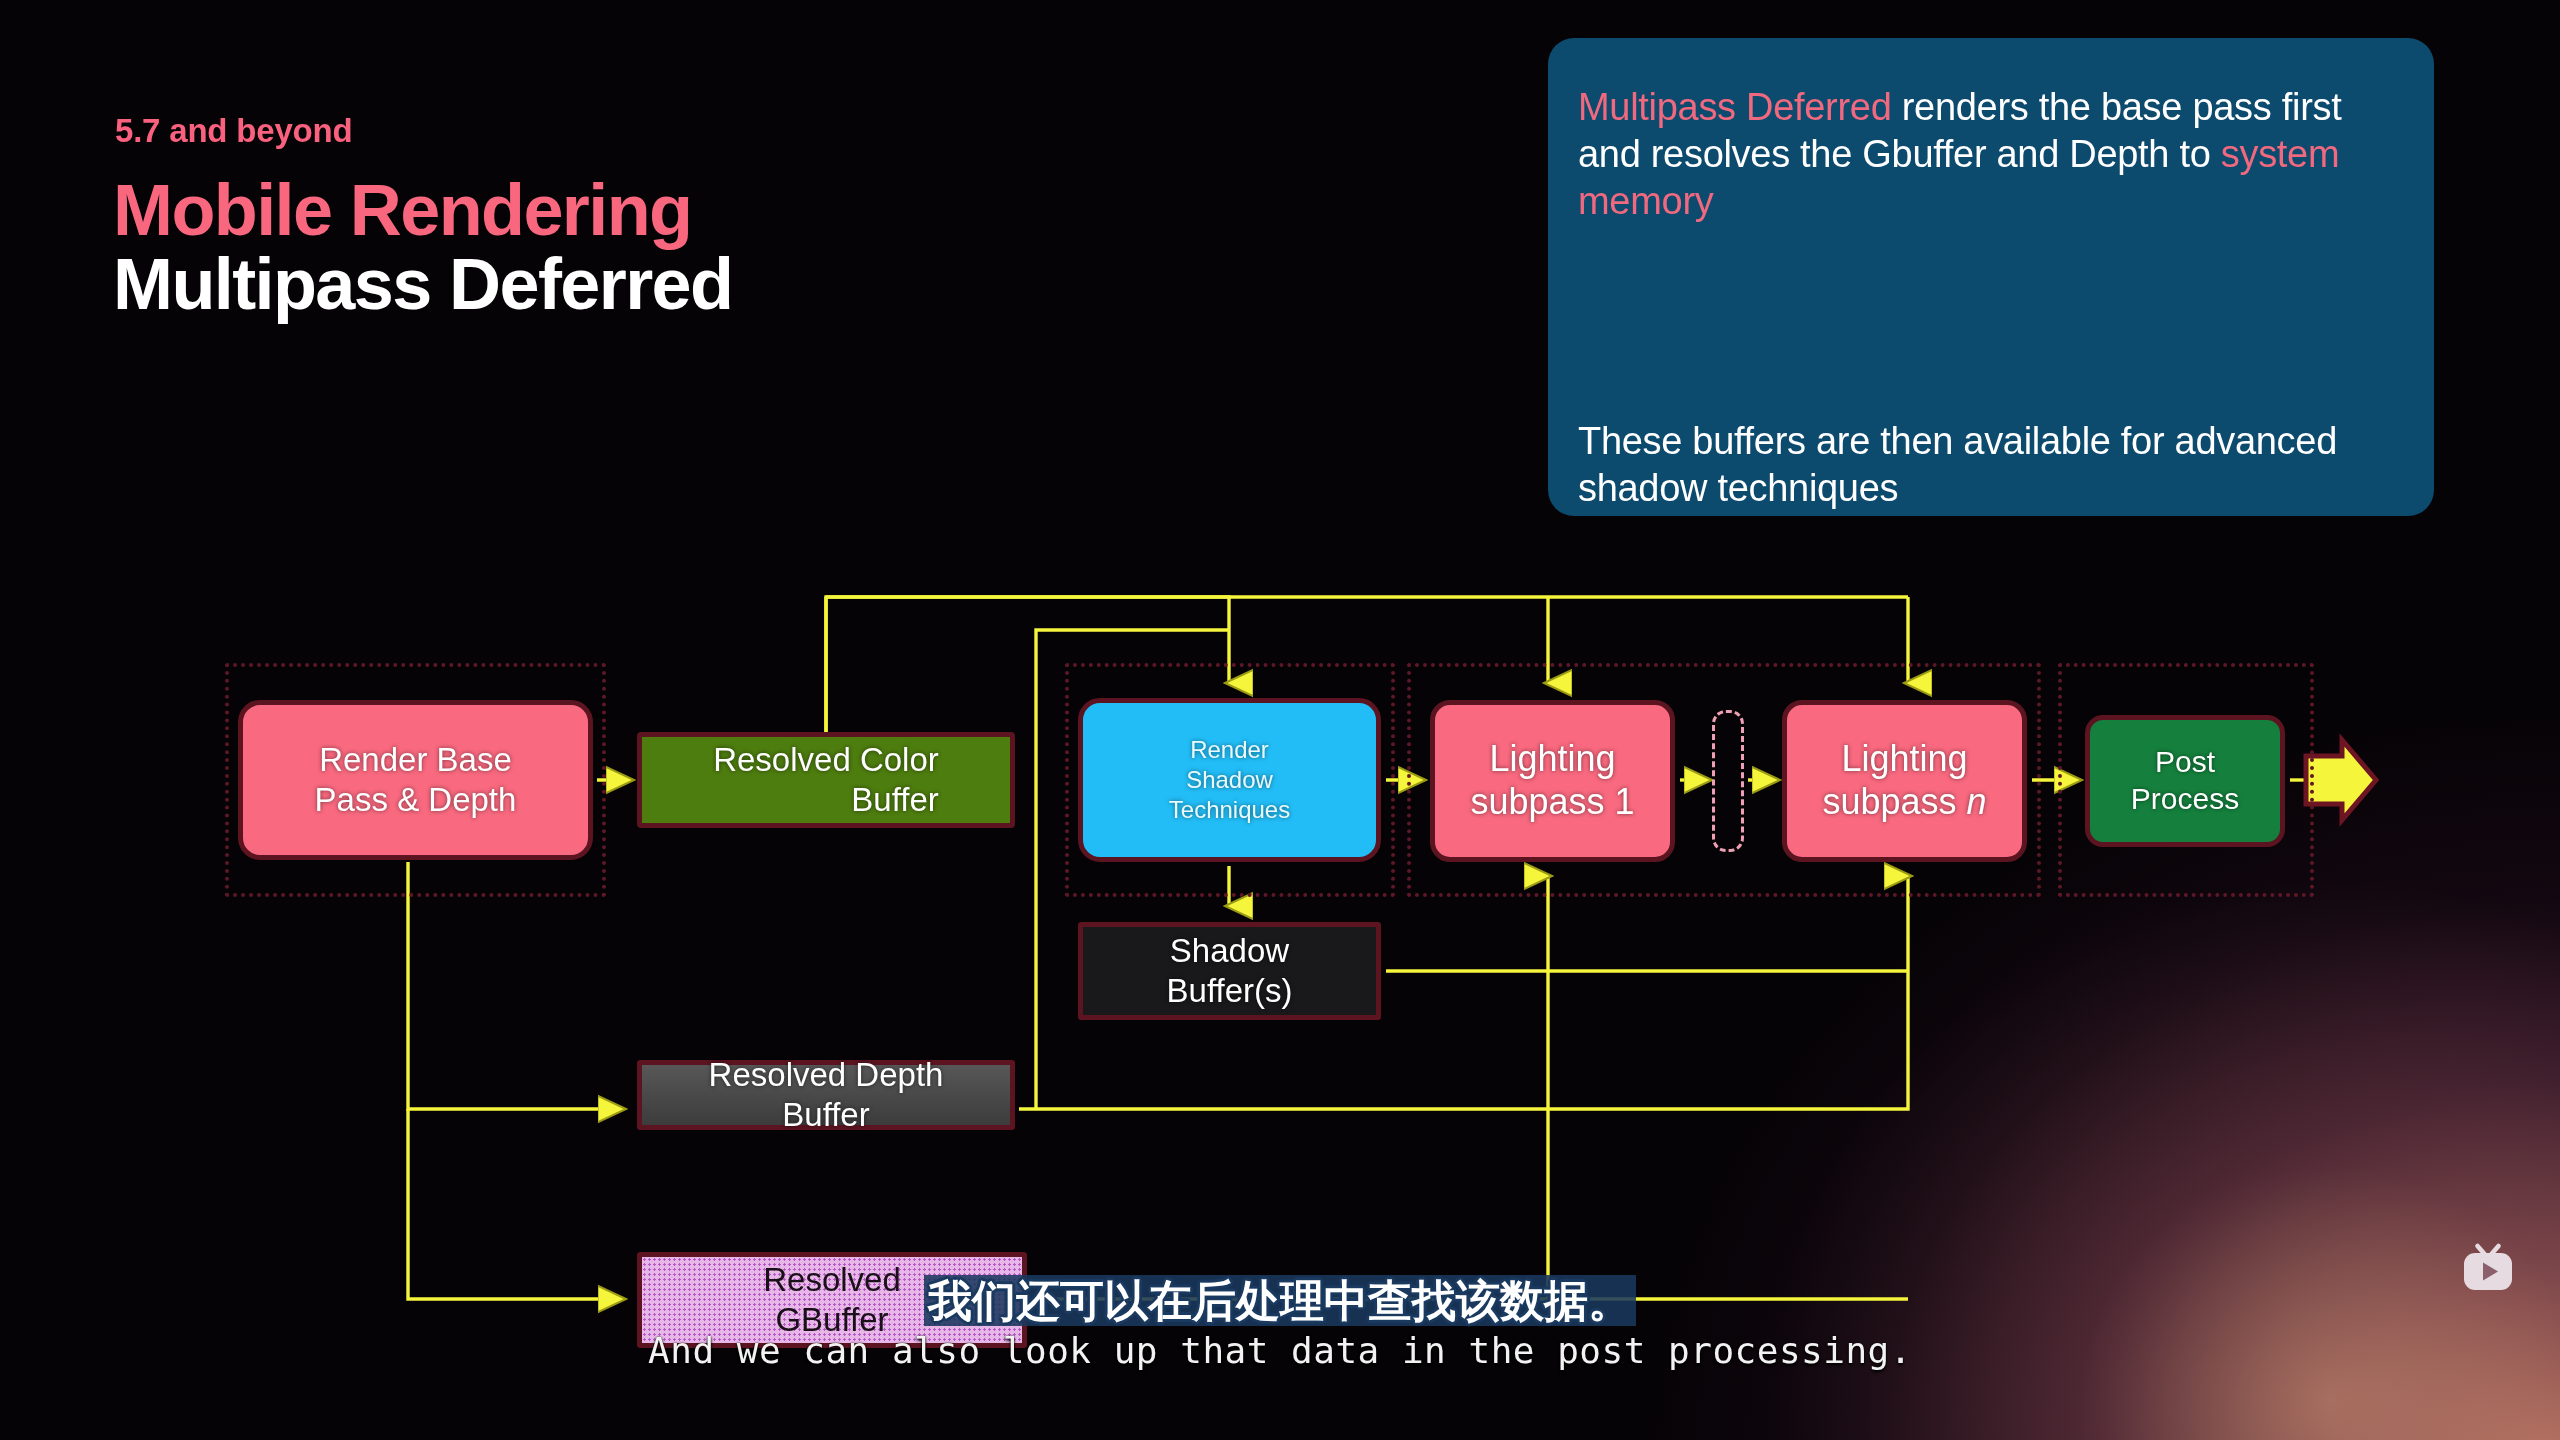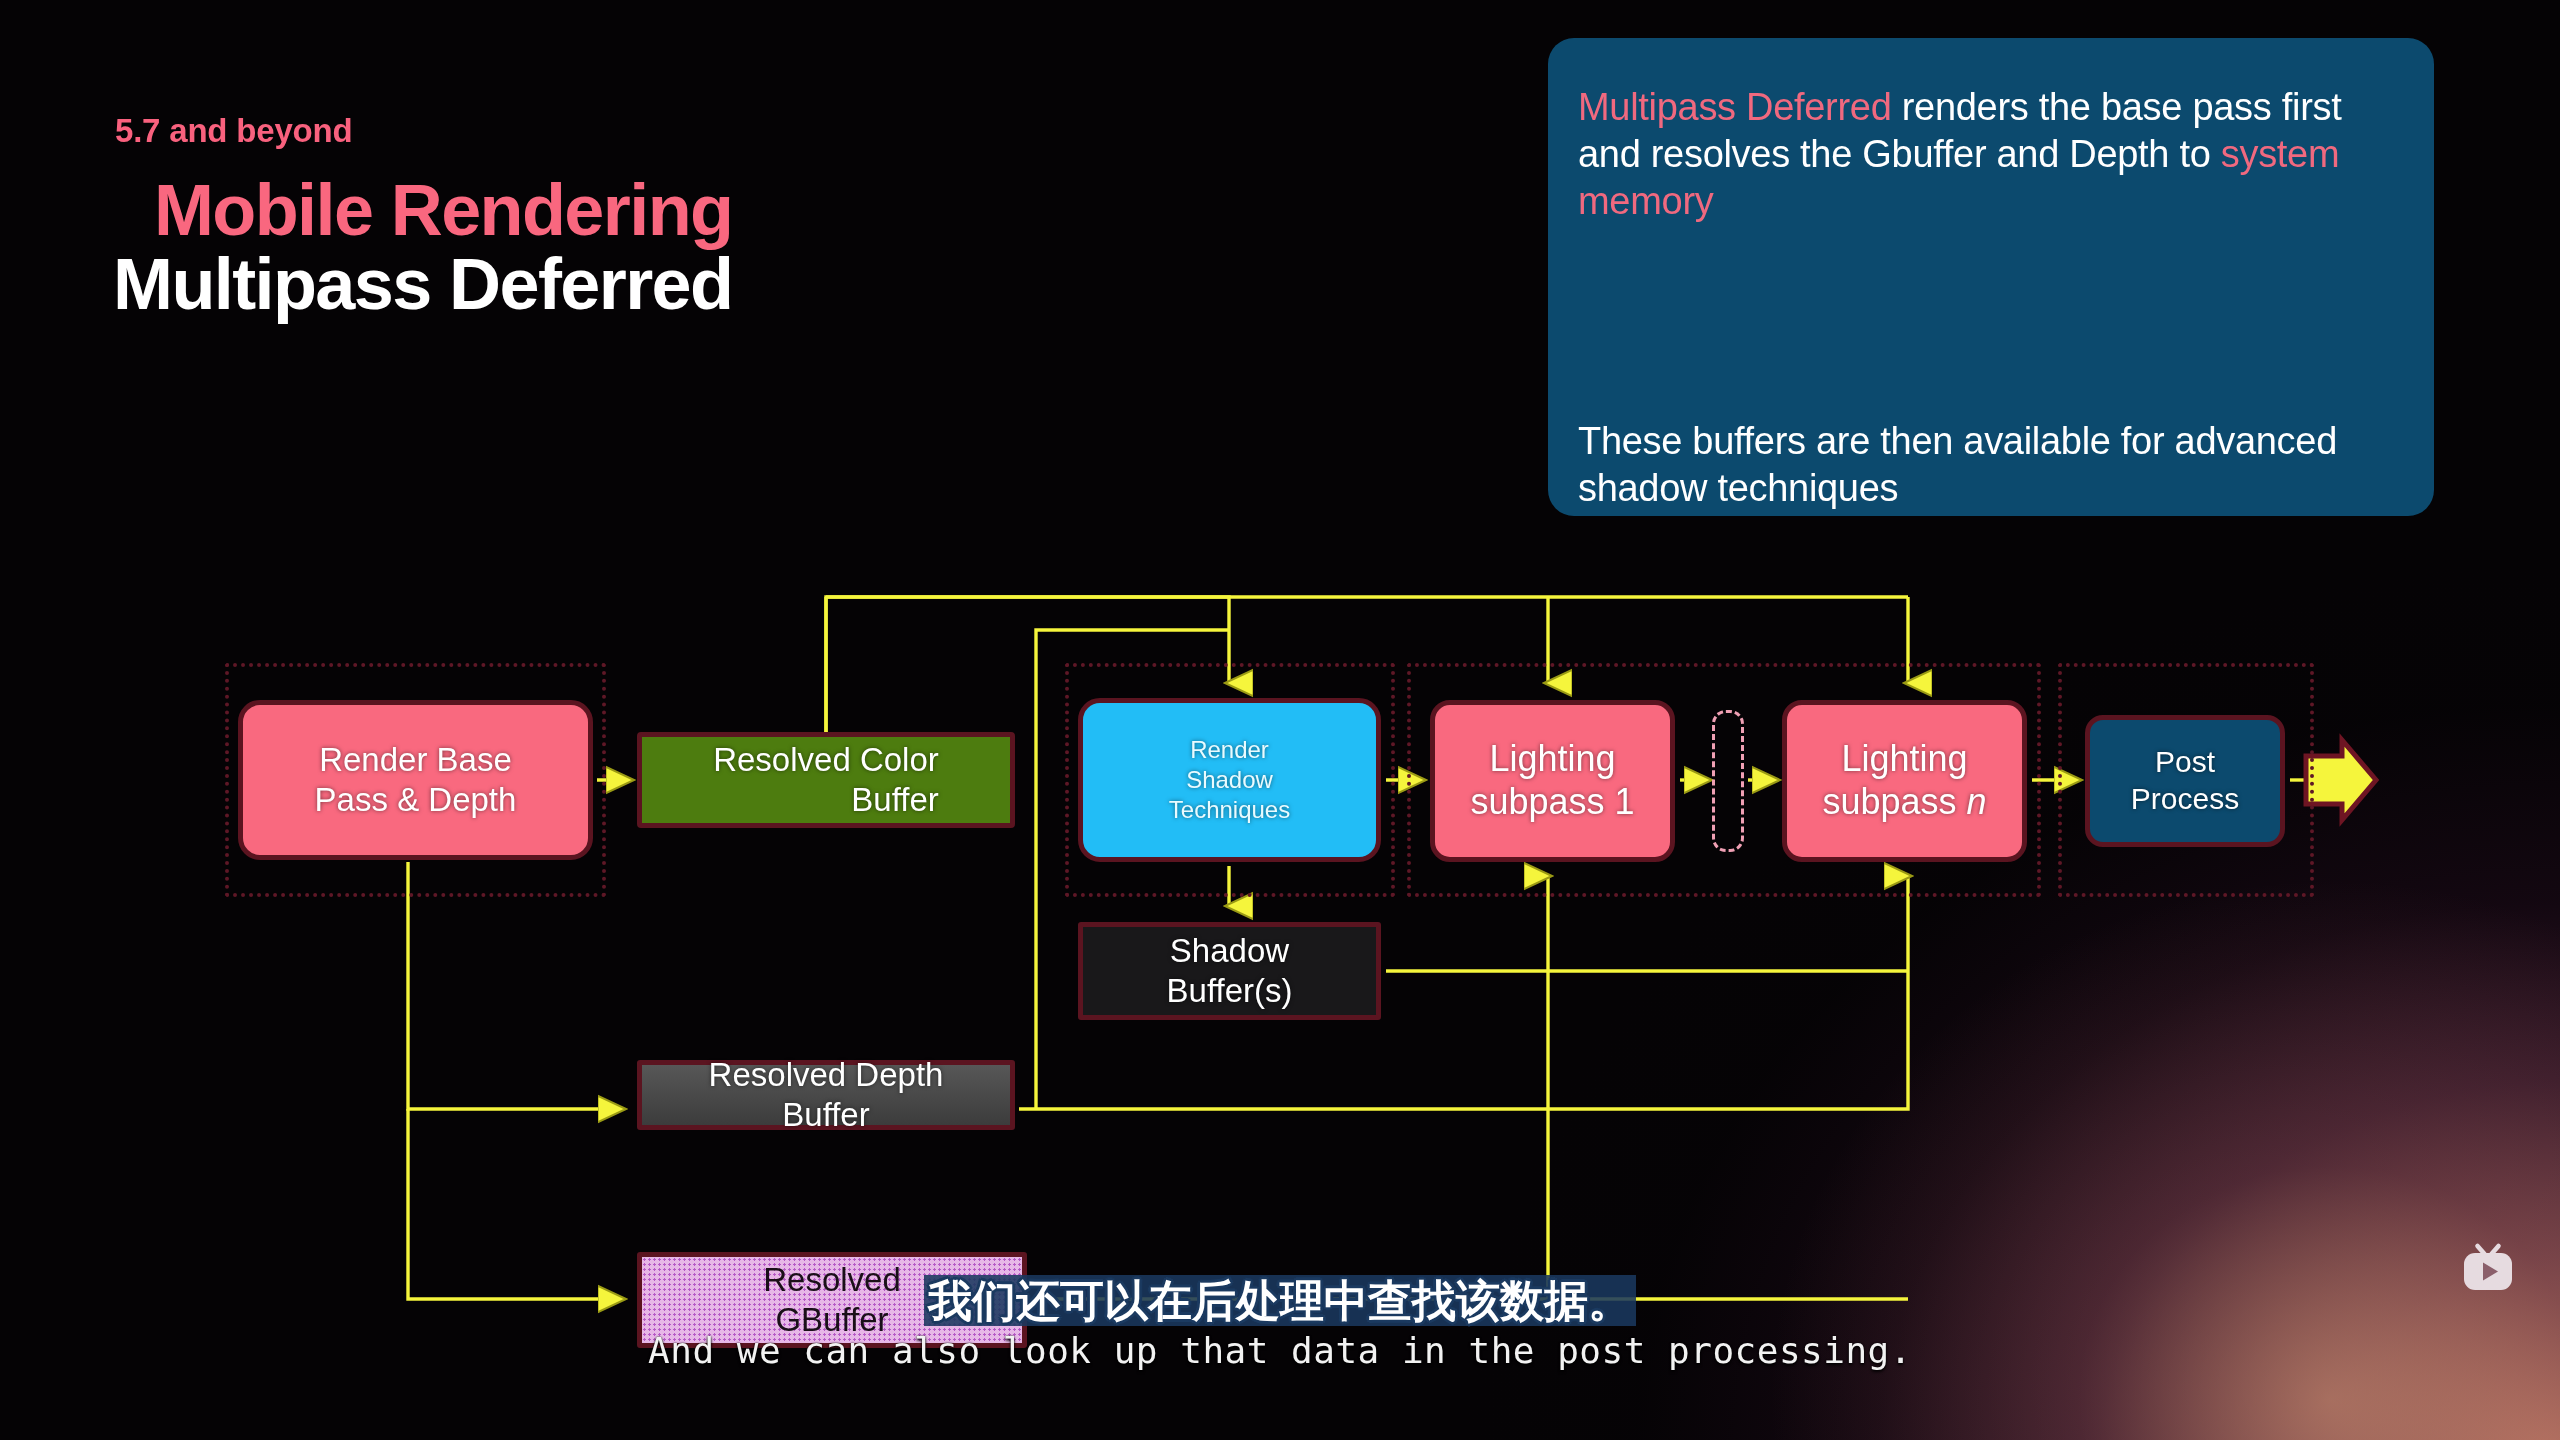--- a/index.html
+++ b/index.html
@@ -38,21 +38,20 @@
     font-size:33px; font-weight:bold; color:#f9617e;
     letter-spacing:-0.2px;
   }
   #title-block {
     position:absolute; left:113px; top:176px;
     line-height:0.97;
   }
   #title-line1 {
     font-size:72px; font-weight:bold; color:#f9677f; letter-spacing:-1.6px;
     display:block;
-    text-align:right;
   }
   #title-line2 {
     font-size:72px; font-weight:bold; color:#ffffff; letter-spacing:-1.6px;
     display:block; margin-top:4px;
   }
 
   
   #callout {
     position:absolute; left:1548px; top:38px; width:886px; height:478px;
     background:#0c4a6e;
@@ -116,21 +115,21 @@
   .light-sub { font-size:36px; line-height:1.2; display:block; }
   .light-sub i { font-style:italic; }
 
   #n-ellipsis {
     position:absolute; left:1712px; top:710px; width:32px; height:142px;
     border:3px dashed #f0a0b4; border-radius:14px; box-sizing:border-box;
   }
 
   #n-post {
     left:2085px; top:715px; width:200px; height:132px;
-    background:#0c4a6e; border-radius:18px;
+    background:#15803d; border-radius:18px;
     font-size:30px; line-height:1.22;
   }
   #n-shadowbuf {
     left:1078px; top:922px; width:303px; height:98px;
     background:#19181a; border-radius:3px;
     font-size:33px; line-height:1.22;
   }
   #n-resdepth {
     left:637px; top:1060px; width:378px; height:70px;
     background:linear-gradient(180deg,#575757 0%,#3c3c3c 100%);

